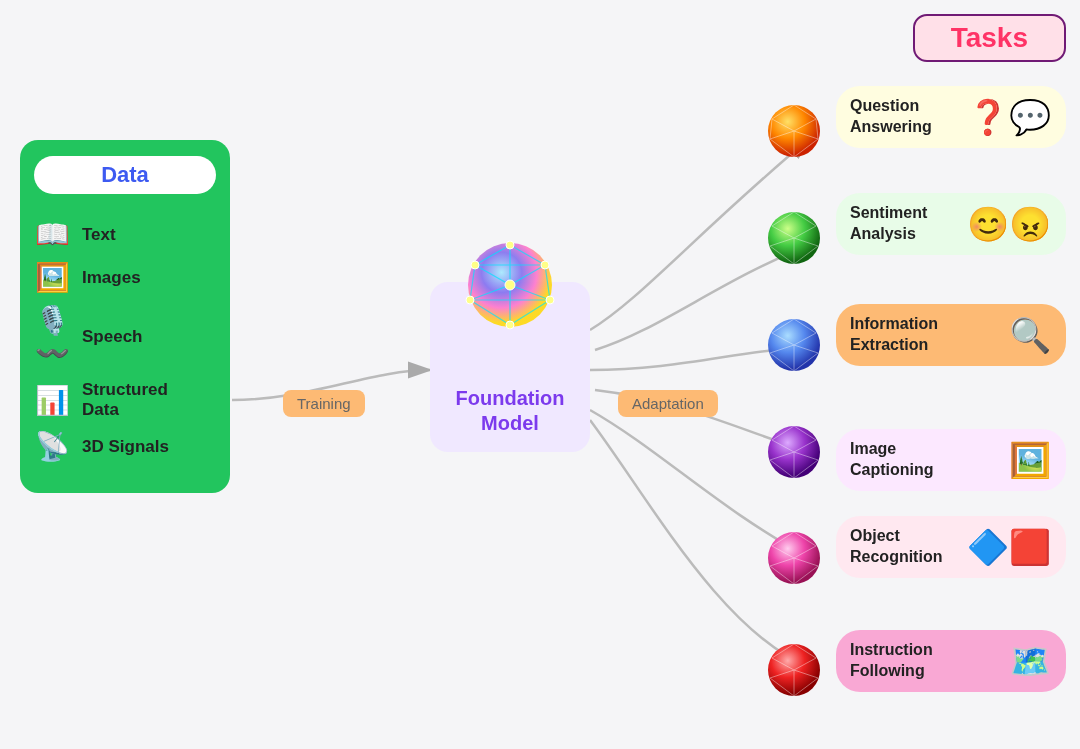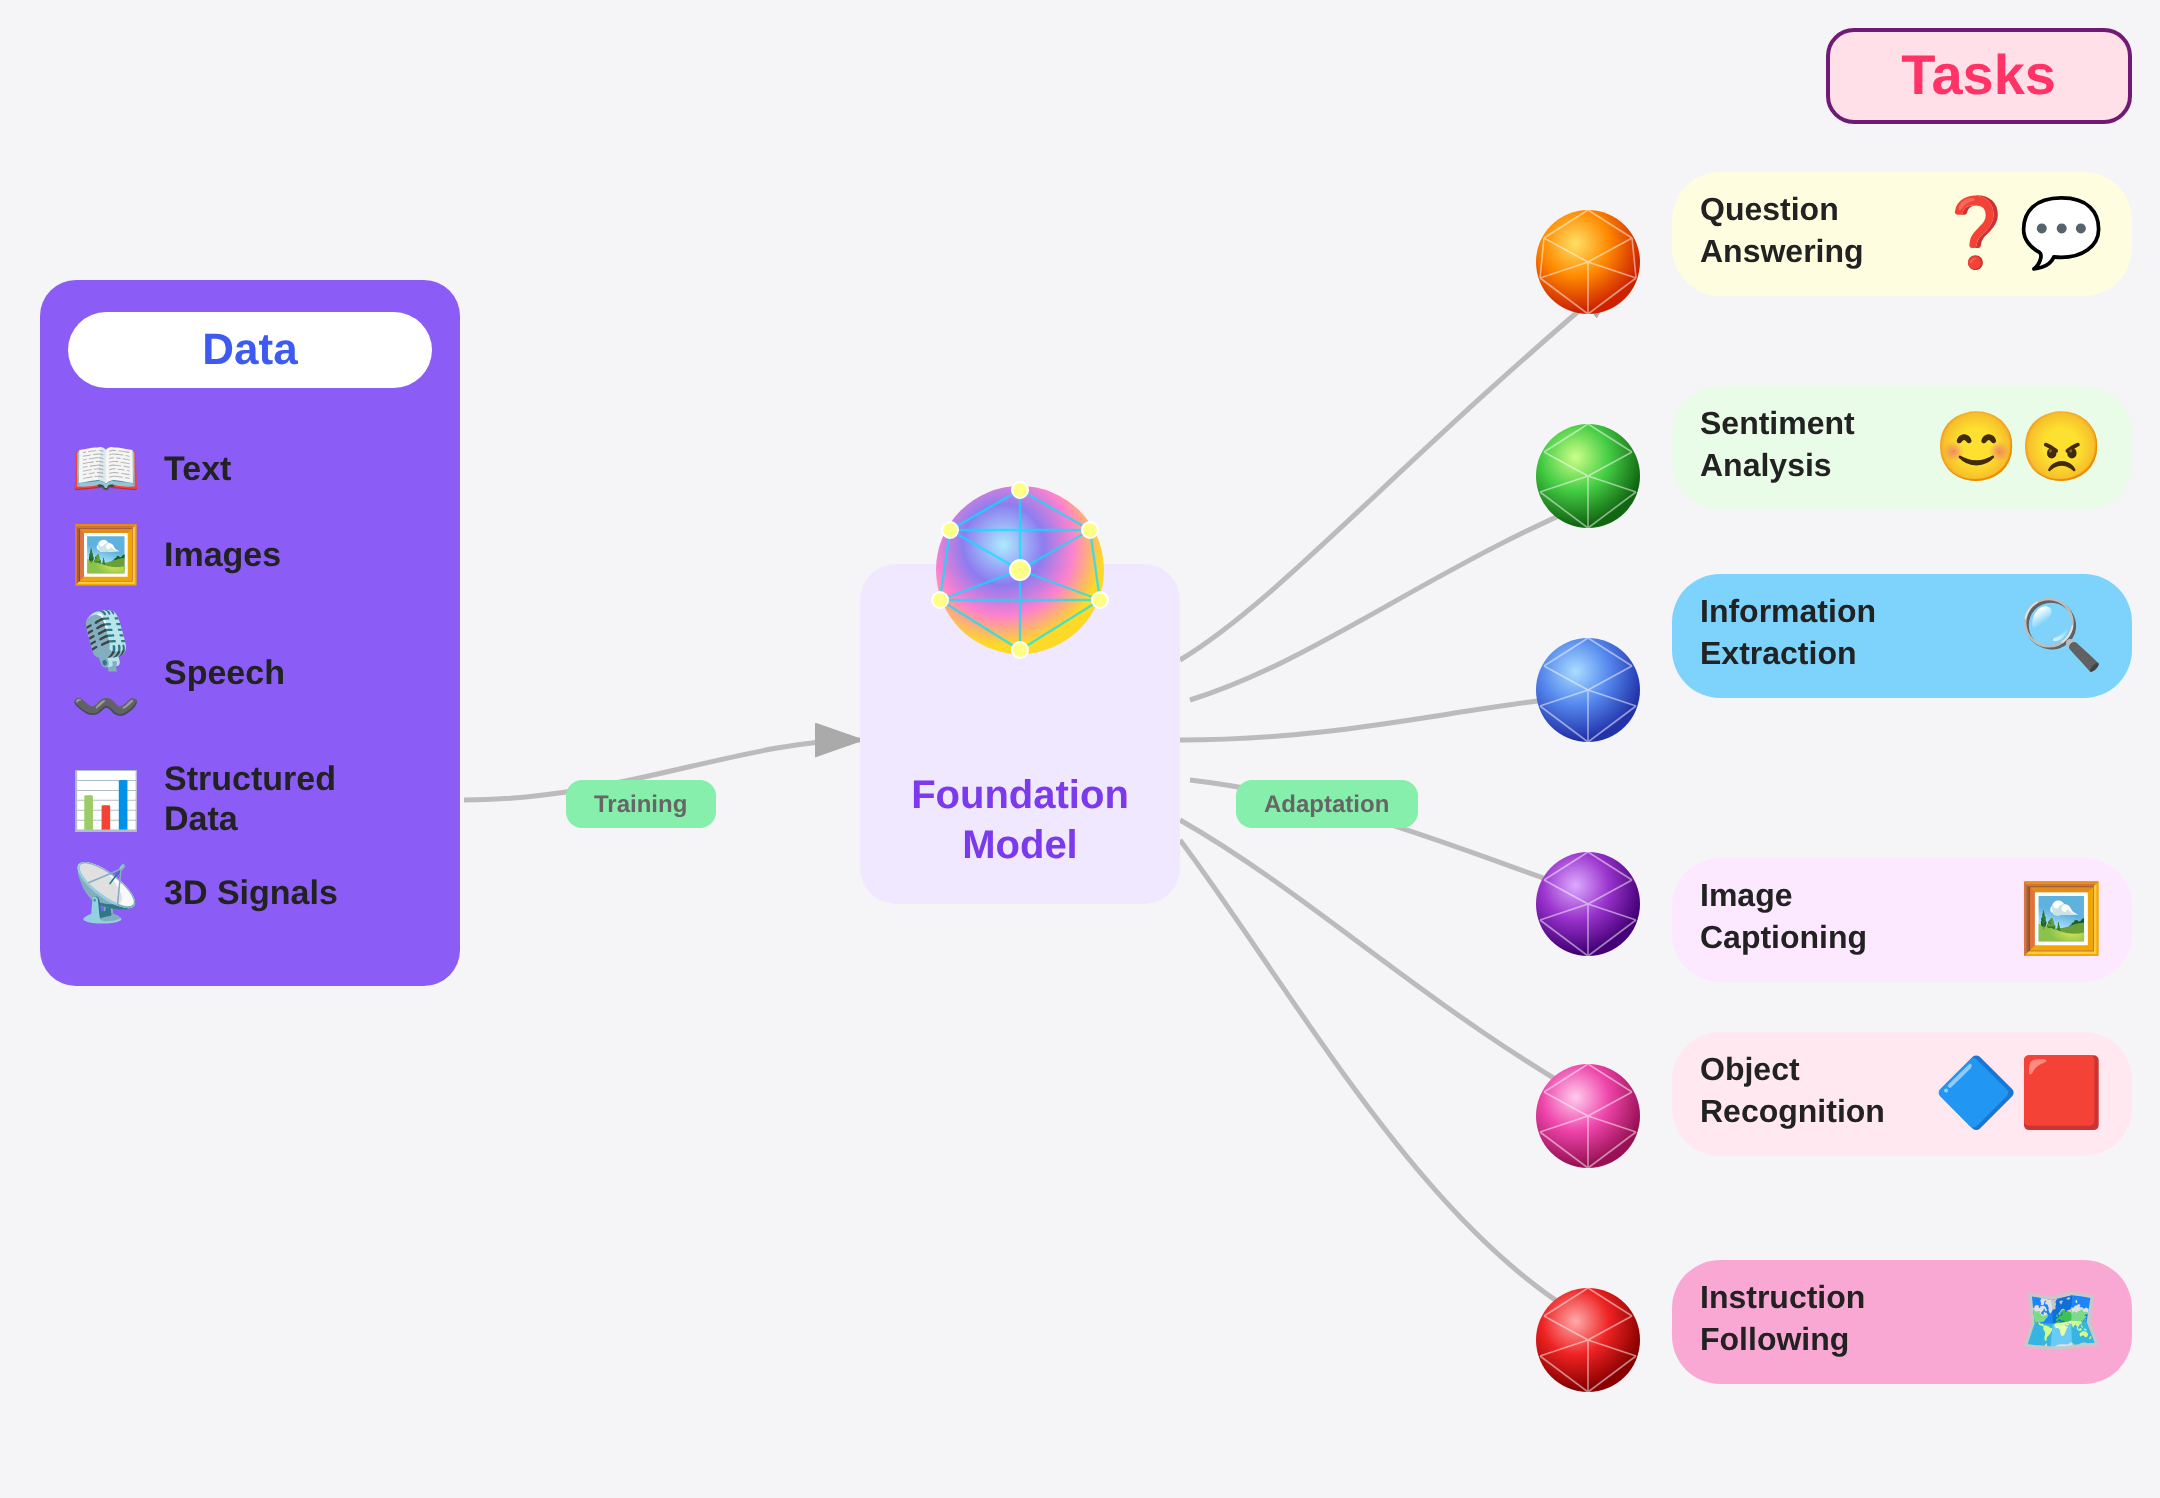--- a/index.html
+++ b/index.html
@@ -11,21 +11,21 @@
       overflow: hidden;
       position: relative;
     }
 
     
     .data-panel {
       position: absolute;
       left: 20px;
       top: 140px;
       width: 210px;
-      background: #8b5cf6;
+      background: #22c55e;
       border-radius: 18px;
       padding: 16px 14px 20px;
     }
     .data-title {
       text-align: center;
       background: white;
       border-radius: 20px;
       padding: 6px 30px;
       font-size: 22px;
       font-weight: 700;
@@ -78,26 +78,26 @@
       height: 90px;
       position: absolute;
       top: -42px;
       left: 50%;
       transform: translateX(-50%);
     }
 
     
     .label-box {
       position: absolute;
-      background: #86efac;
+      background: #fdba74;
       border-radius: 8px;
       padding: 5px 14px;
-      font-size: 12px;
+      font-size: 15px;
       color: #666;
-      font-weight: 700;
+      font-weight: 400;
     }
     .training-label { left: 283px; top: 390px; }
     .adaptation-label { left: 618px; top: 390px; }
 
     
     .tasks-title {
       position: absolute;
       right: 14px;
       top: 14px;
       background: #ffe0e8;
@@ -124,21 +124,21 @@
       font-size: 16px;
       font-weight: 700;
       color: #222;
       line-height: 1.3;
       flex: 1;
     }
     .task-card-emoji { font-size: 34px; }
 
     .task-qa    { background: #fffde0; top: 86px; }
     .task-sa    { background: #e8fce8; top: 193px; }
-    .task-ie    { background: #7dd3fc; top: 287px; }
+    .task-ie    { background: #fdba74; top: 304px; }
     .task-ic    { background: #fce8ff; top: 429px; }
     .task-or    { background: #ffe8f0; top: 516px; }
     .task-if    { background: #f9a8d4; top: 630px; }
 
     
     .task-sphere {
       position: absolute;
       right: 258px;
       width: 56px;
       height: 56px;

